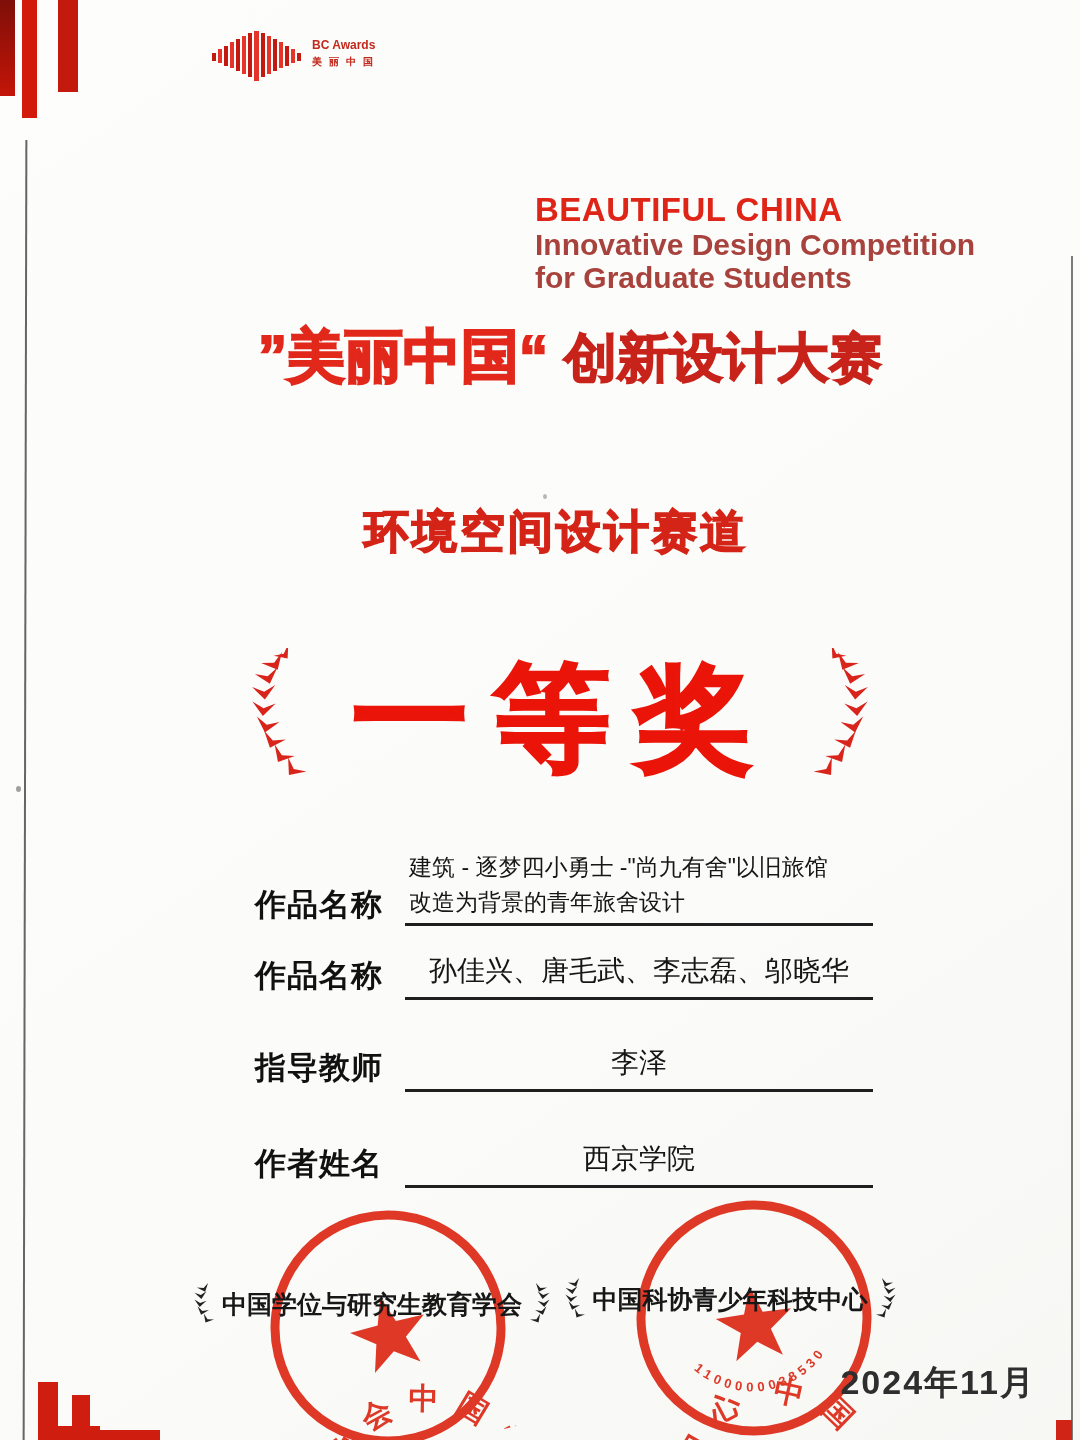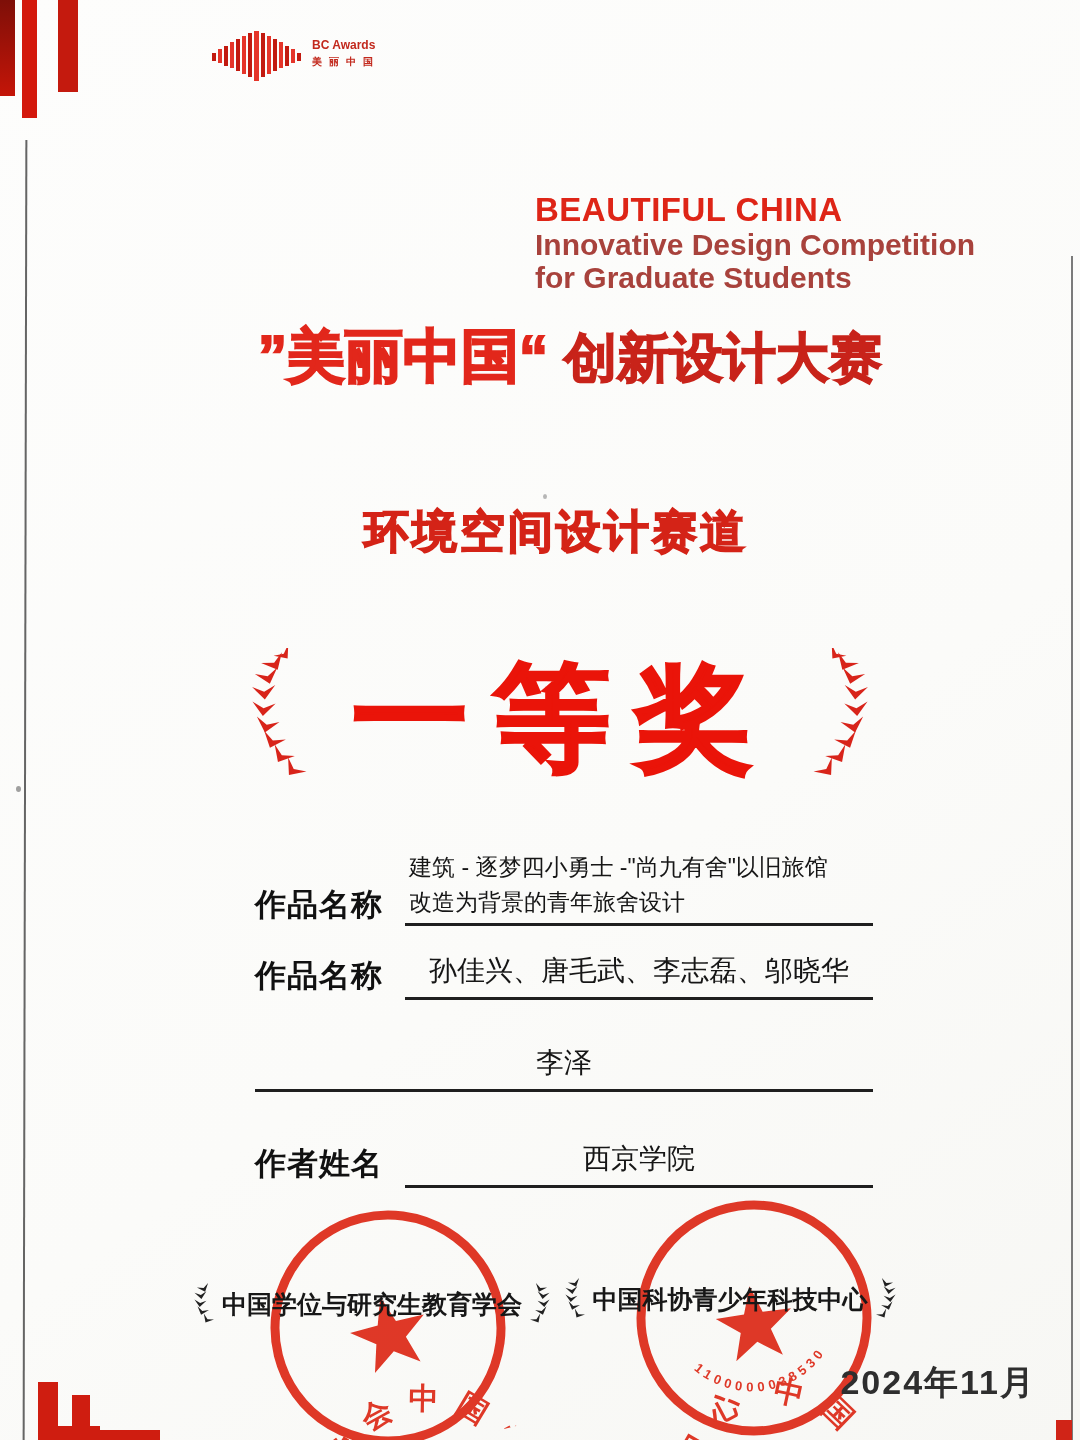--- a/index.html
+++ b/index.html
@@ -174,20 +174,21 @@
       <div class="field-value multiline">
         <div>建筑 - 逐梦四小勇士 -"尚九有舍"以旧旅馆</div>
         <div>改造为背景的青年旅舍设计</div>
       </div>
     </div>
     <div class="field-row r1">
       <div class="field-label">作品名称</div>
       <div class="field-value">孙佳兴、唐毛武、李志磊、邬晓华</div>
     </div>
     <div class="field-row r2">
+      <div class="field-label">指导教师</div>
       <div class="field-value">李泽</div>
     </div>
     <div class="field-row r3">
       <div class="field-label">作者姓名</div>
       <div class="field-value">西京学院</div>
     </div>
   </div>
 
   <svg class="stamp stamp-left" viewBox="0 0 252 252">
     <circle cx="126" cy="126" r="113" fill="none" stroke="#dd2a18" stroke-width="9"></circle>

